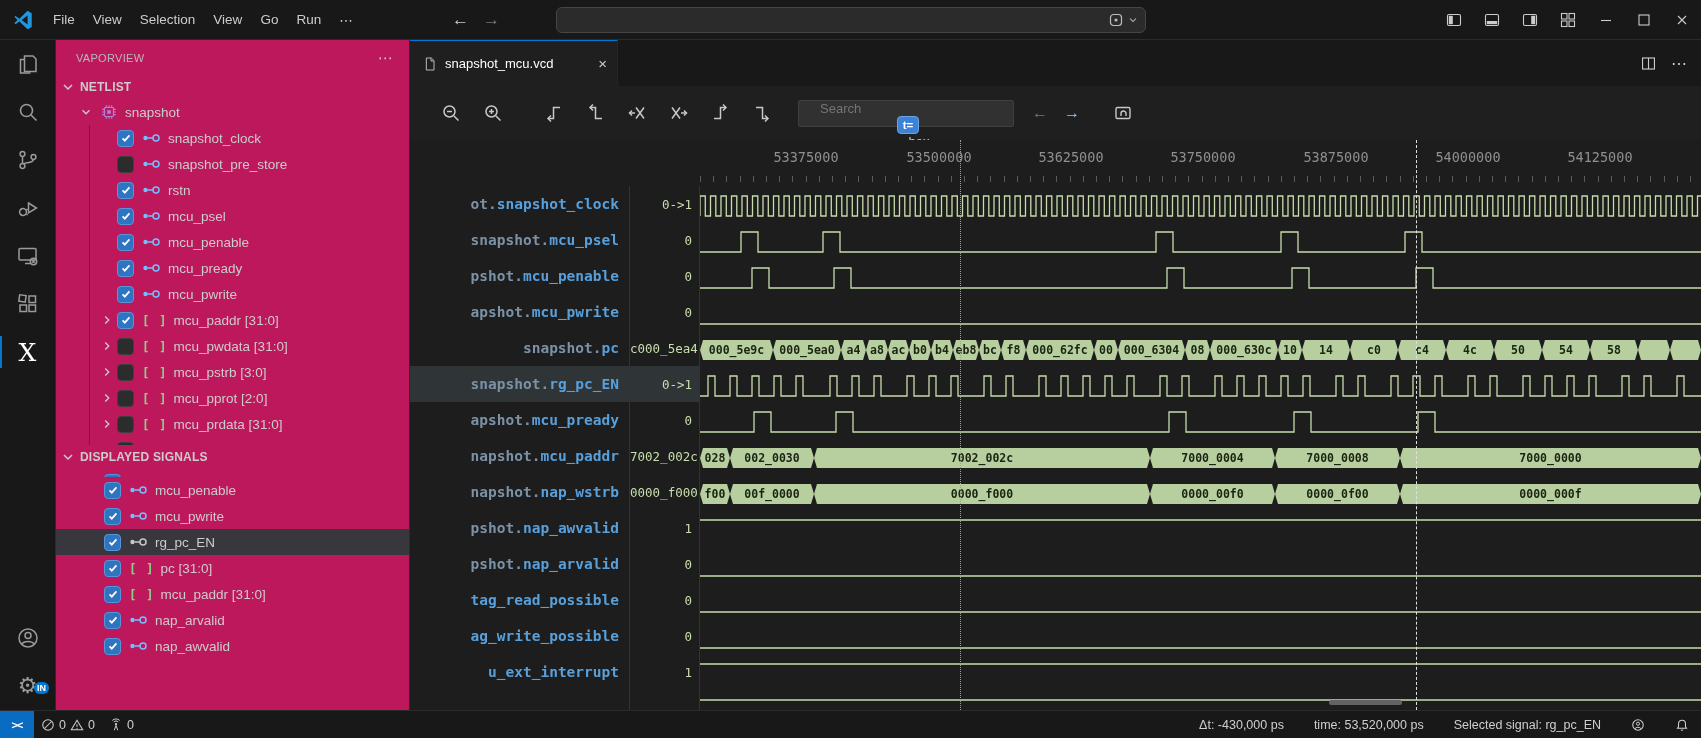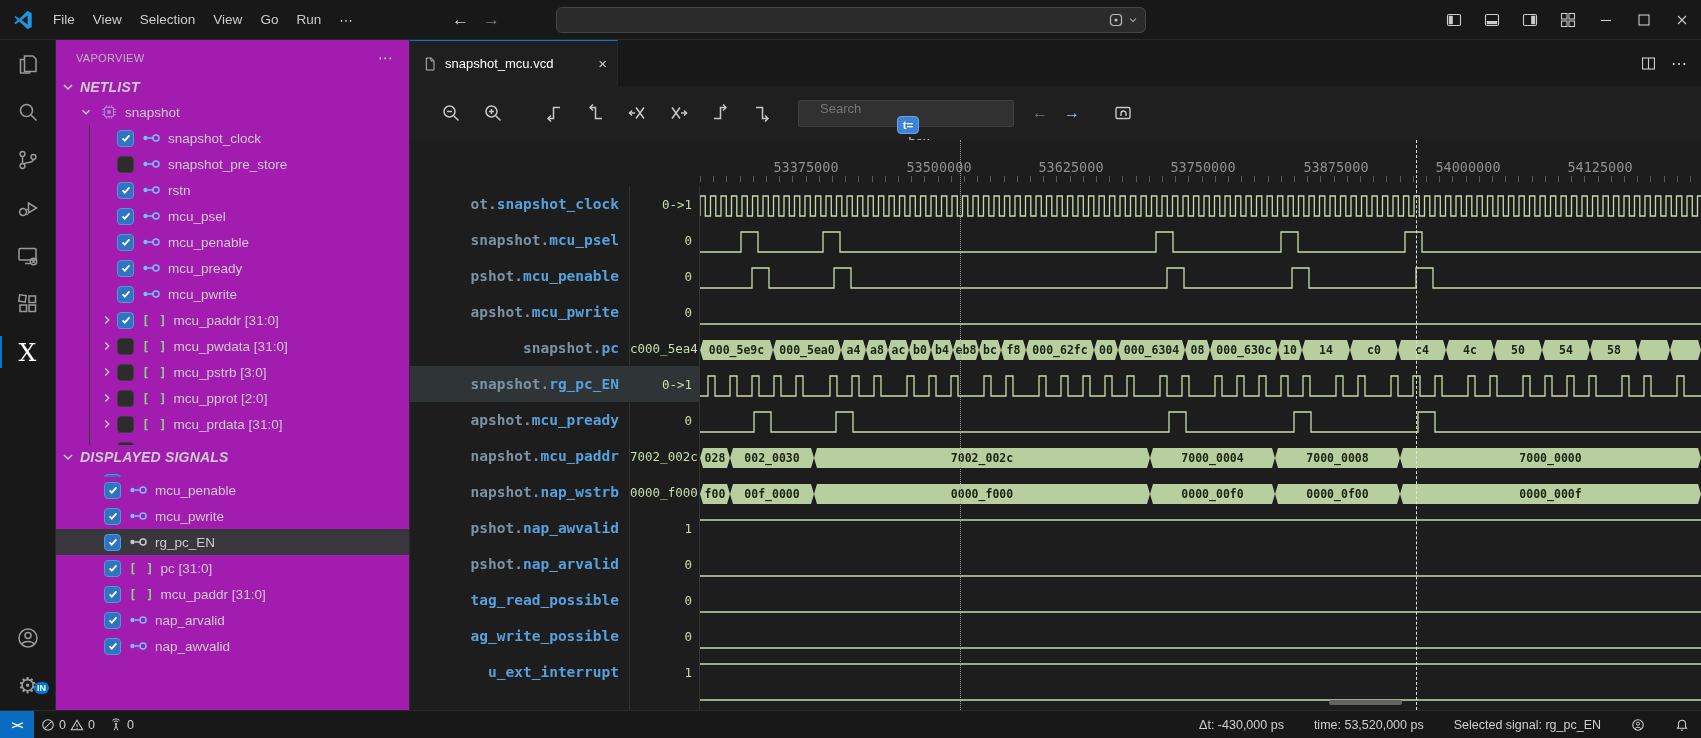--- a/index.html
+++ b/index.html
@@ -34,27 +34,27 @@
   .act-item.active::before { content:""; position:absolute; left:0; top:8px; bottom:8px; width:2px; background:#0078d4; }
   .act-item svg { width:24px; height:24px; }
   .act-spacer { flex:1; }
   .chi { font-family:"DejaVu Serif", serif; font-size:25px; line-height:1; }
   .gear-wrap { position:relative; }
   .gear { font-size:22px; }
   .badge-in { position:absolute; right:6px; bottom:16px; background:#0078d4; color:#fff;
               font-size:9px; font-weight:bold; padding:1px 3px; border-radius:6px; }
 
   
-  .sidebar { width:354px; background:#a21caf; border-right:1px solid #2b2b2b;
+  .sidebar { width:354px; background:#be185d; border-right:1px solid #2b2b2b;
              display:flex; flex-direction:column; overflow:hidden; flex:none; }
   .sb-title { height:35px; display:flex; align-items:center; justify-content:space-between;
               padding:0 16px 0 20px; font-size:11px; color:#b8b8b8; letter-spacing:.3px; }
   .sb-title .more { font-size:15px; color:#cccccc; }
   .sec-header { height:24px; display:flex; align-items:center; gap:4px; padding-left:4px;
-                font-size:14px; font-weight:bold; color:#cccccc; letter-spacing:.2px;font-style:italic; }
+                font-size:12px; font-weight:bold; color:#cccccc; letter-spacing:.2px; }
   .sec-header svg { width:16px; height:16px; }
   .tree { overflow:hidden; }
   .trow { height:26px; display:flex; align-items:center; font-size:13.5px; color:#cccccc; }
   .trow.selected { background:#37373d; }
   .trow .chev-slot { width:20px; display:flex; justify-content:center; color:#cccccc; }
   .checkbox { width:17px; height:17px; border-radius:4px; margin-right:8px; flex:none;
               display:flex; align-items:center; justify-content:center; }
   .checkbox.on { background:#2f74c0; border:1px solid #5a94d8; }
   .checkbox.off { background:#2c2c2c; border:1px solid #3f3f3f; }
   .sig-ic { width:20px; height:12px; margin-right:6px; flex:none; }
@@ -94,21 +94,21 @@
   .find-arrows { display:flex; gap:16px; font-size:16px; margin-left:8px; }
   .find-arrows .dim { color:#777; }
   .find-arrows .lit { color:#9ec7ef; }
 
   
   .wv { flex:1; position:relative; overflow:hidden; background:#1d1d1d; }
   .wv-ruler { height:46px; display:flex; }
   .ruler-spacer { width:290px; flex:none; }
   .ruler-area { flex:1; position:relative; overflow:hidden;
                 font-family:"DejaVu Sans Mono", monospace; }
-  .ruler-label { position:absolute; top:19px; transform:translateX(-50%); color:#8f8f8f; font-size:13.5px; white-space:nowrap; }
+  .ruler-label { position:absolute; top:9px; transform:translateX(-50%); color:#8f8f8f; font-size:13.5px; white-space:nowrap; }
   .ruler-ticks { position:absolute; left:0; right:0; bottom:4px; height:6px;
                  background:repeating-linear-gradient(to right,#5a5a5a 0 1px,transparent 1px 13.2px); }
   .wv-body { display:flex; }
   .col-names { width:220px; flex:none; border-right:1px solid #323232; overflow:hidden; }
   .col-values { width:70px; flex:none; border-right:1px solid #323232; overflow:hidden; }
   .col-waves { flex:1; position:relative; overflow:hidden; }
   .wrow { height:36px; display:flex; align-items:center; }
   .wrow.selected { background:#2f3436; }
   .name-cell { width:100%; text-align:right; padding-right:10px; white-space:nowrap; overflow:hidden;
                font-family:"DejaVu Sans Mono", monospace; font-size:14.5px; font-weight:bold; direction:rtl; }

